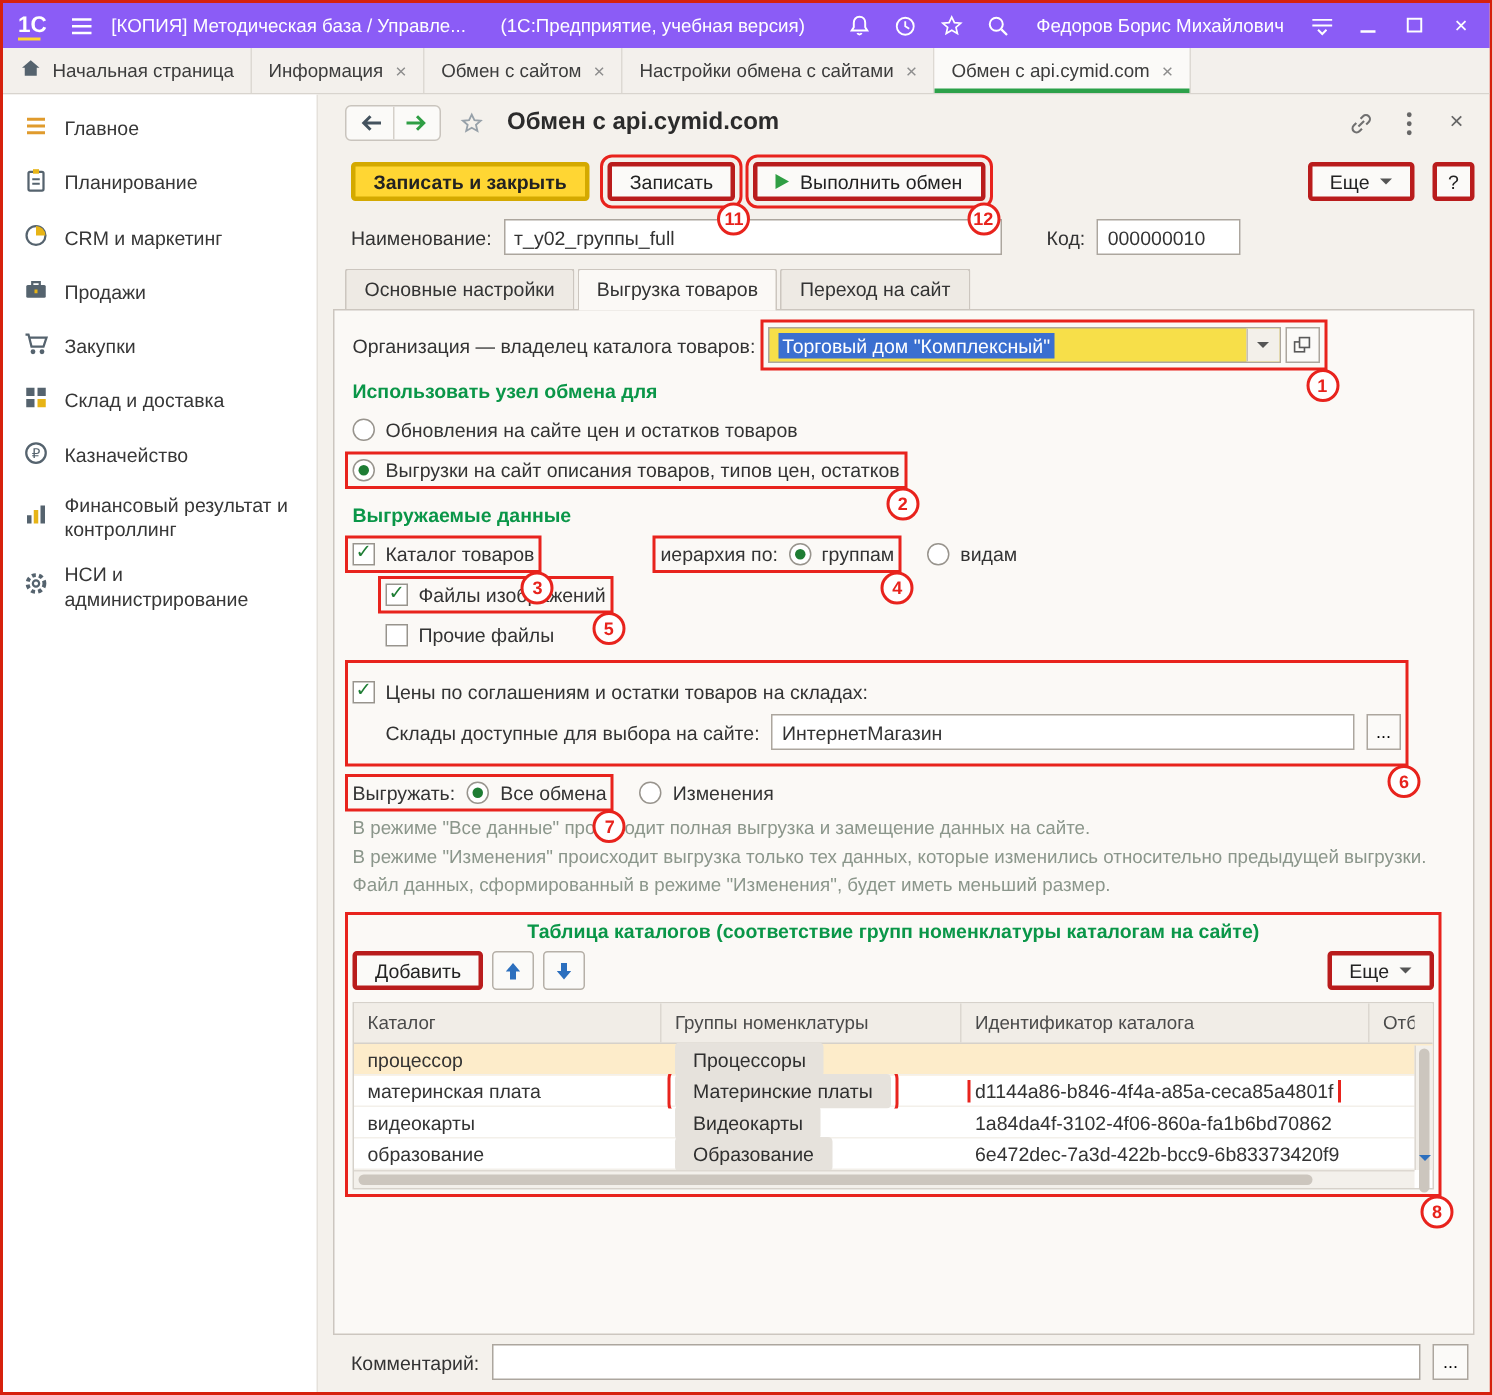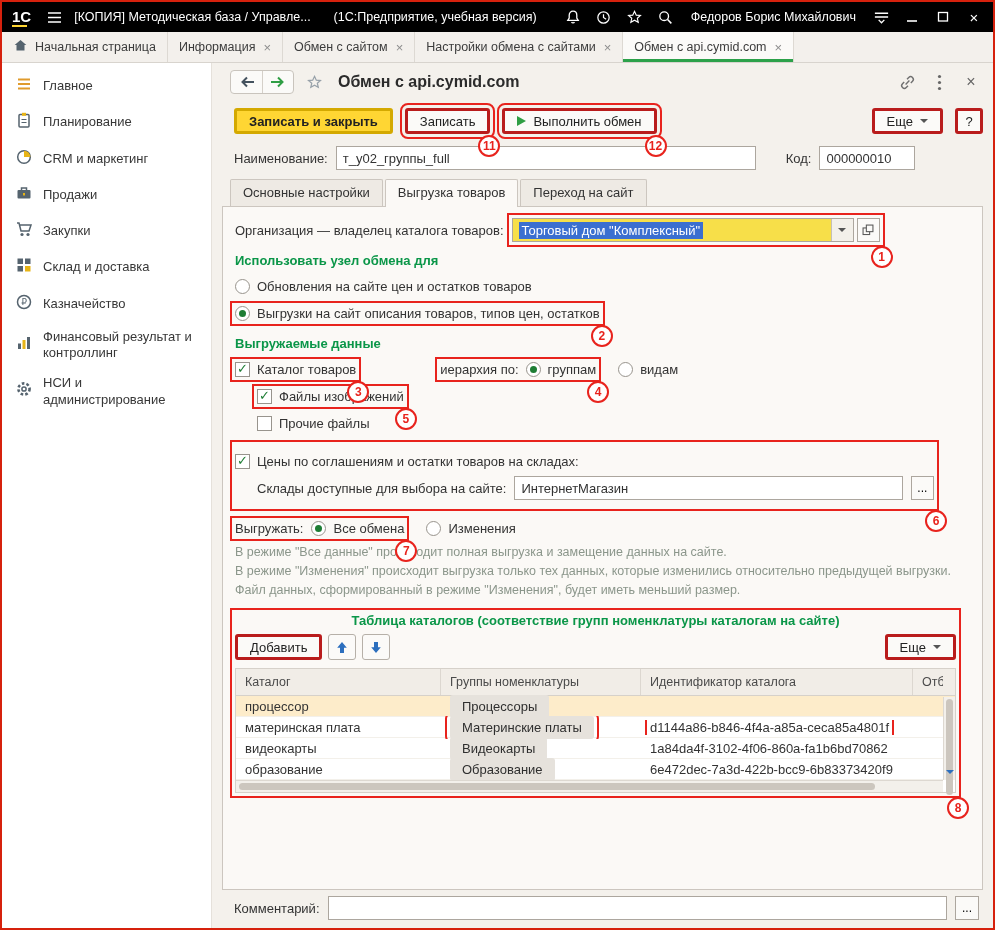--- a/index.html
+++ b/index.html
@@ -1,21 +1,21 @@
 <!DOCTYPE html>
 <html lang="ru"><head>
 <meta charset="utf-8">
 <style>
   * { margin:0; padding:0; box-sizing:border-box; }
   html,body { width:995px; height:930px; }
   body { font-family:"Liberation Sans","DejaVu Sans",sans-serif; font-size:13px; color:#333; background:#fff; }
   .app { width:995px; height:930px; border:2px solid #d6210d; display:flex; flex-direction:column; background:#fff; overflow:visible; }
 
   
-  .titlebar { height:30px; background:#000000; color:#fff; display:flex; align-items:center; gap:9px; padding:0 8px; flex:0 0 auto; }
+  .titlebar { height:30px; background:#8b5cf6; color:#fff; display:flex; align-items:center; gap:9px; padding:0 8px; flex:0 0 auto; }
   .logo { font-weight:bold; font-size:15px; position:relative; padding:0 3px 2px 2px; }
   .logo::after { content:""; position:absolute; left:2px; bottom:0; width:15px; height:2px; background:#ffd633; }
   .tb-icon { width:22px; height:22px; display:flex; align-items:center; justify-content:center; cursor:pointer; }
   .tb-title { font-size:12.5px; white-space:nowrap; }
   .tb-caption { margin-left:14px; }
   .spacer { flex:1; }
   .tb-user { font-size:12.5px; margin:0 5px; cursor:pointer; white-space:nowrap; }
   .winglyph { font-size:15px; line-height:1; }
 
   
@@ -45,21 +45,21 @@
   .btn { border:3px solid #b91c1c; background:#fbfaf8; border-radius:3px; padding:0 12px; height:26px; font-size:13px; color:#222; cursor:pointer; display:inline-flex; align-items:center; gap:7px; font-family:inherit; }
   .btn-primary { background:#ffd633; border-color:#d4a900; font-weight:bold; }
   .btn-help { width:28px; padding:0; justify-content:center; }
   .play-tri { width:0; height:0; border-left:9px solid #2f9e44; border-top:5px solid transparent; border-bottom:5px solid transparent; }
   .caret { width:0; height:0; border:4px solid transparent; border-top-color:#555; margin-top:4px; }
 
   
   .name-row { display:flex; align-items:center; gap:8px; height:34px; flex:0 0 auto; padding-left:12px; }
   .lbl { color:#333; white-space:nowrap; }
   .input { border:1px solid #aca69e; background:#fff; height:24px; padding:0 6px; display:inline-flex; align-items:center; font-size:13px; overflow:hidden; white-space:nowrap; }
-  .name-input { width:420px; }
+  .name-input { width:332px; }
   .code-lbl { margin-left:22px; }
   .code-input { width:96px; }
 
   
   .form-tabs { display:flex; gap:2px; flex:0 0 auto; padding-left:8px; position:relative; z-index:2; margin-top:4px; }
   .ftab { border:1px solid #ccc6bf; border-bottom:none; background:#eeeae4; padding:5px 12px; font-size:13px; color:#333; border-radius:2px 2px 0 0; cursor:pointer; }
   .ftab.active { background:#fbf9f6; margin-bottom:-1px; padding-bottom:7px; }
   .panel { flex:1; border:1px solid #ccc6bf; background:#fbf9f6; padding:8px 12px 6px; min-height:0; overflow:visible; }
 
   .prow { display:flex; align-items:center; gap:8px; margin:3px 0; min-height:24px; }

